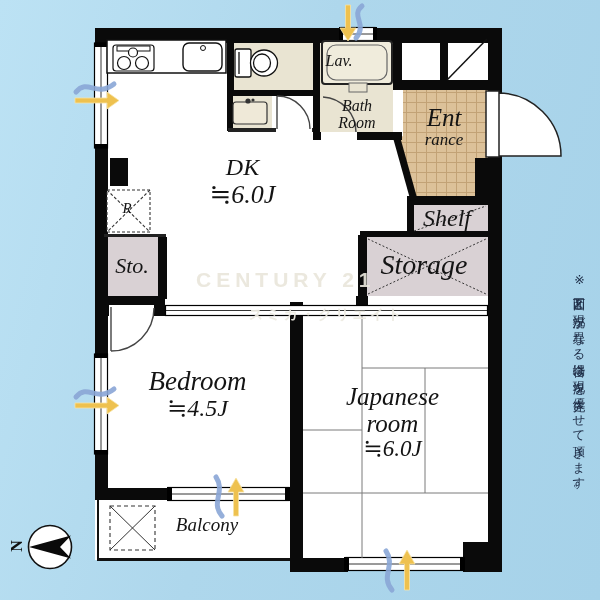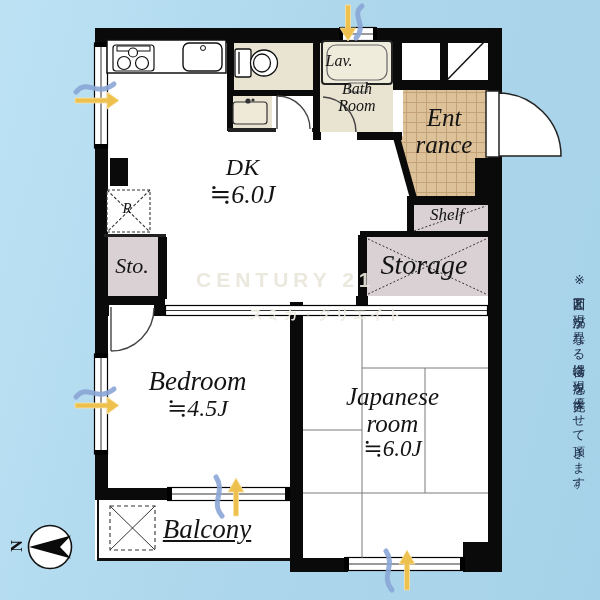--- a/index.html
+++ b/index.html
@@ -220,30 +220,30 @@
   </div>
   <div class="label" style="left:115px;top:367px;width:165px;">
     <div style="font-size:27px;">Bedroom</div>
     <div style="font-size:24px;">≒4.5J</div>
   </div>
   <div class="label" style="left:330px;top:383px;width:125px;">
     <div style="font-size:25px;">Japanese</div>
     <div style="font-size:25px;">room</div>
     <div style="font-size:23px;">≒6.0J</div>
   </div>
-  <div class="label" style="left:148px;top:515px;width:118px;font-size:27px;text-decoration:underline;">Balcony</div>
-  <div class="label" style="left:318px;top:80px;width:78px;">
+  <div class="label" style="left:148px;top:515px;width:118px;font-size:19px;">Balcony</div>
+  <div class="label" style="left:318px;top:97px;width:78px;">
     <div style="font-size:16px;">Bath</div>
     <div style="font-size:16px;">Room</div>
   </div>
   <div class="label" style="left:276px;top:52px;width:40px;font-size:16px;padding-left:43px;">Lav.</div>
   <div class="label" style="left:405px;top:104px;width:78px;">
     <div style="font-size:25px;font-family:Liberation Serif, serif;">Ent</div>
-    <div style="font-size:25px;">rance</div>
-  </div>
-  <div class="label" style="left:409px;top:206px;width:76px;font-size:17px;">Shelf</div>
+    <div style="font-size:17px;">rance</div>
+  </div>
+  <div class="label" style="left:409px;top:206px;width:76px;font-size:24px;">Shelf</div>
   <div class="label" style="left:362px;top:250px;width:124px;font-size:28px;text-align:center;">Storage</div>
   <div class="label" style="left:103px;top:254px;width:58px;font-size:22px;">Sto.</div>
   <div class="label" style="left:107px;top:200px;width:40px;font-size:15px;">R</div>
 
   <div id="disclaimer" style="right:13px;top:272px;height:325px;">※図面と現況が異なる場合は現況を優先させて頂きます。</div>
 
 </div>
 
 </body></html>

